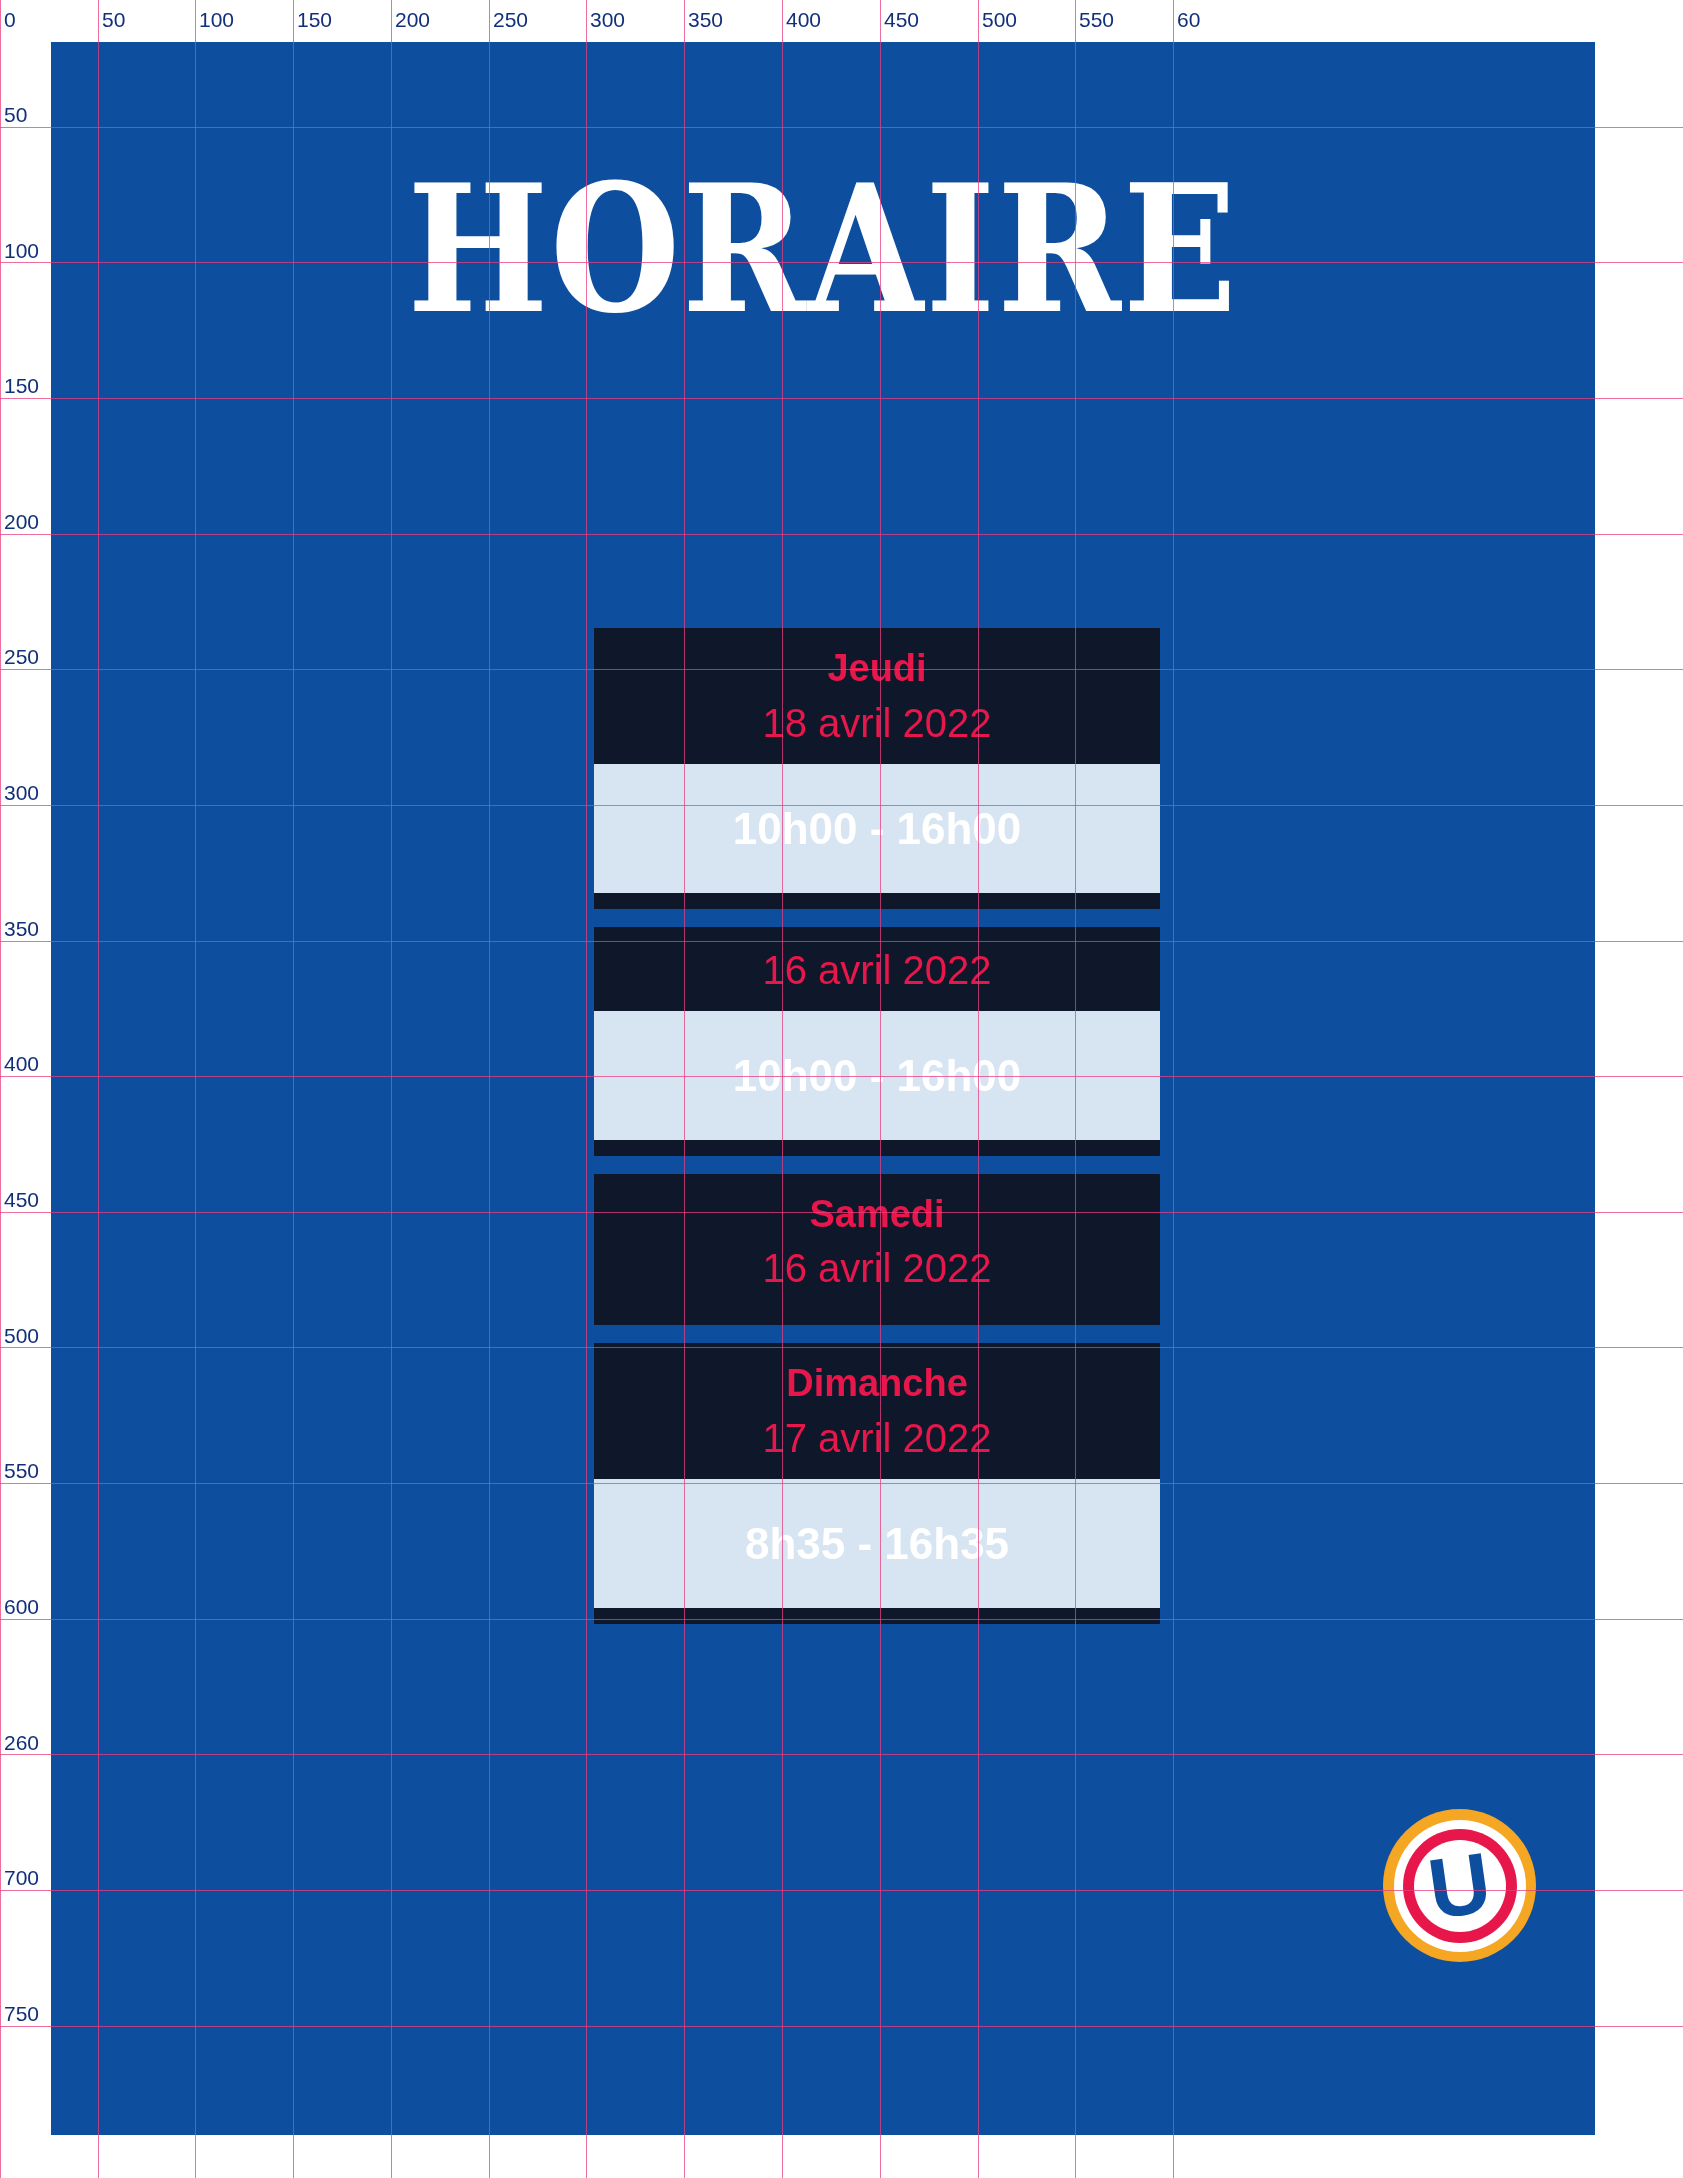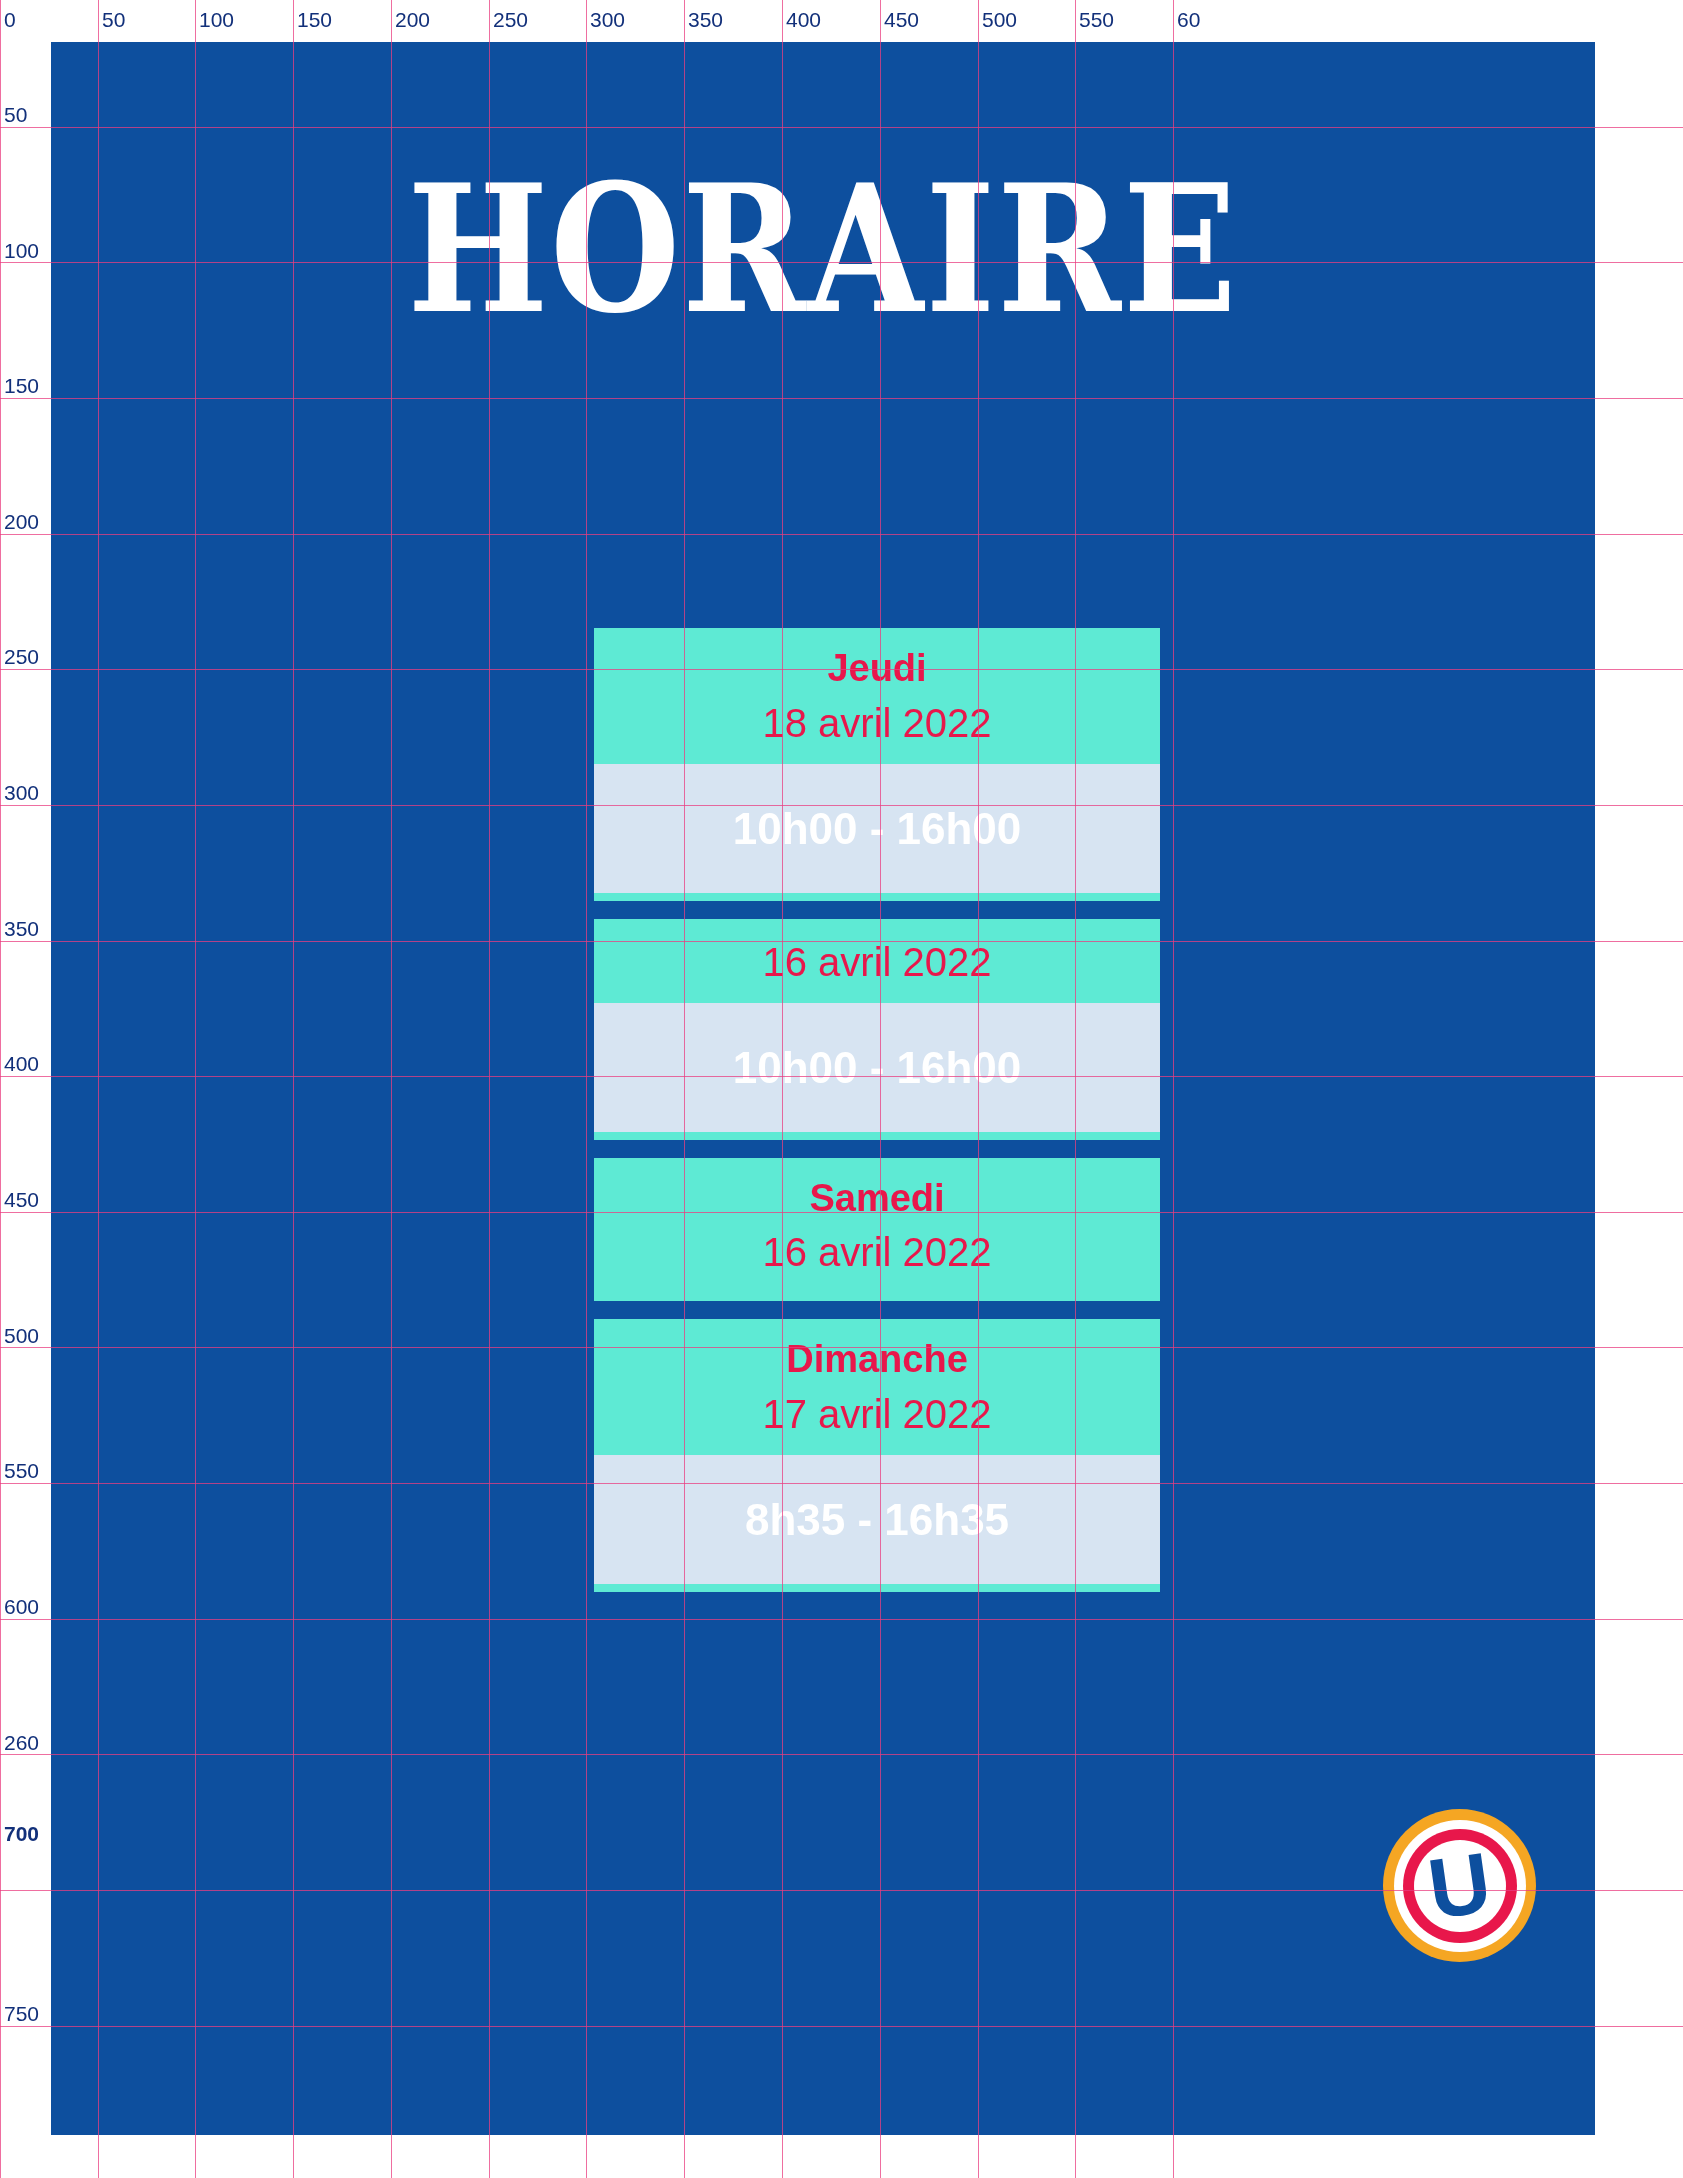--- a/index.html
+++ b/index.html
@@ -66,24 +66,24 @@
   }
 
   
   .cards {
     position: absolute;
     left: 543px;
     top: 586px;
     width: 566px;
   }
   .card {
-    background: #5eead4;
+    background: #0f172a;
     width: 566px;
     margin-bottom: 18px;
-    padding: 18px 0 8px 0;
+    padding: 18px 0 16px 0;
     box-sizing: border-box;
     text-align: center;
   }
   .card .day {
     color: #e8174b;
     font-family: "Liberation Sans", sans-serif;
     font-weight: 700;
     font-size: 38px;
     line-height: 1.2;
     margin: 0 0 6px 0;
@@ -290,19 +290,19 @@
       <div class="hlabel" style="top: 1188px;">450</div>
       <div class="hline" style="top: 1347px;"></div>
       <div class="hlabel" style="top: 1324px;">500</div>
       <div class="hline" style="top: 1483px;"></div>
       <div class="hlabel" style="top: 1459px;">550</div>
       <div class="hline" style="top: 1619px;"></div>
       <div class="hlabel" style="top: 1595px;">600</div>
       <div class="hline" style="top: 1754px;"></div>
       <div class="hlabel" style="top: 1731px;">260</div>
       <div class="hline" style="top: 1890px;"></div>
-      <div class="hlabel" style="top: 1822px; font-weight: bold;">700</div>
+      <div class="hlabel" style="top: 1866px;">700</div>
       <div class="hline" style="top: 2026px;"></div>
       <div class="hlabel" style="top: 2002px;">750</div>
     </div>
 
 </div>
 
 
 </body></html>

